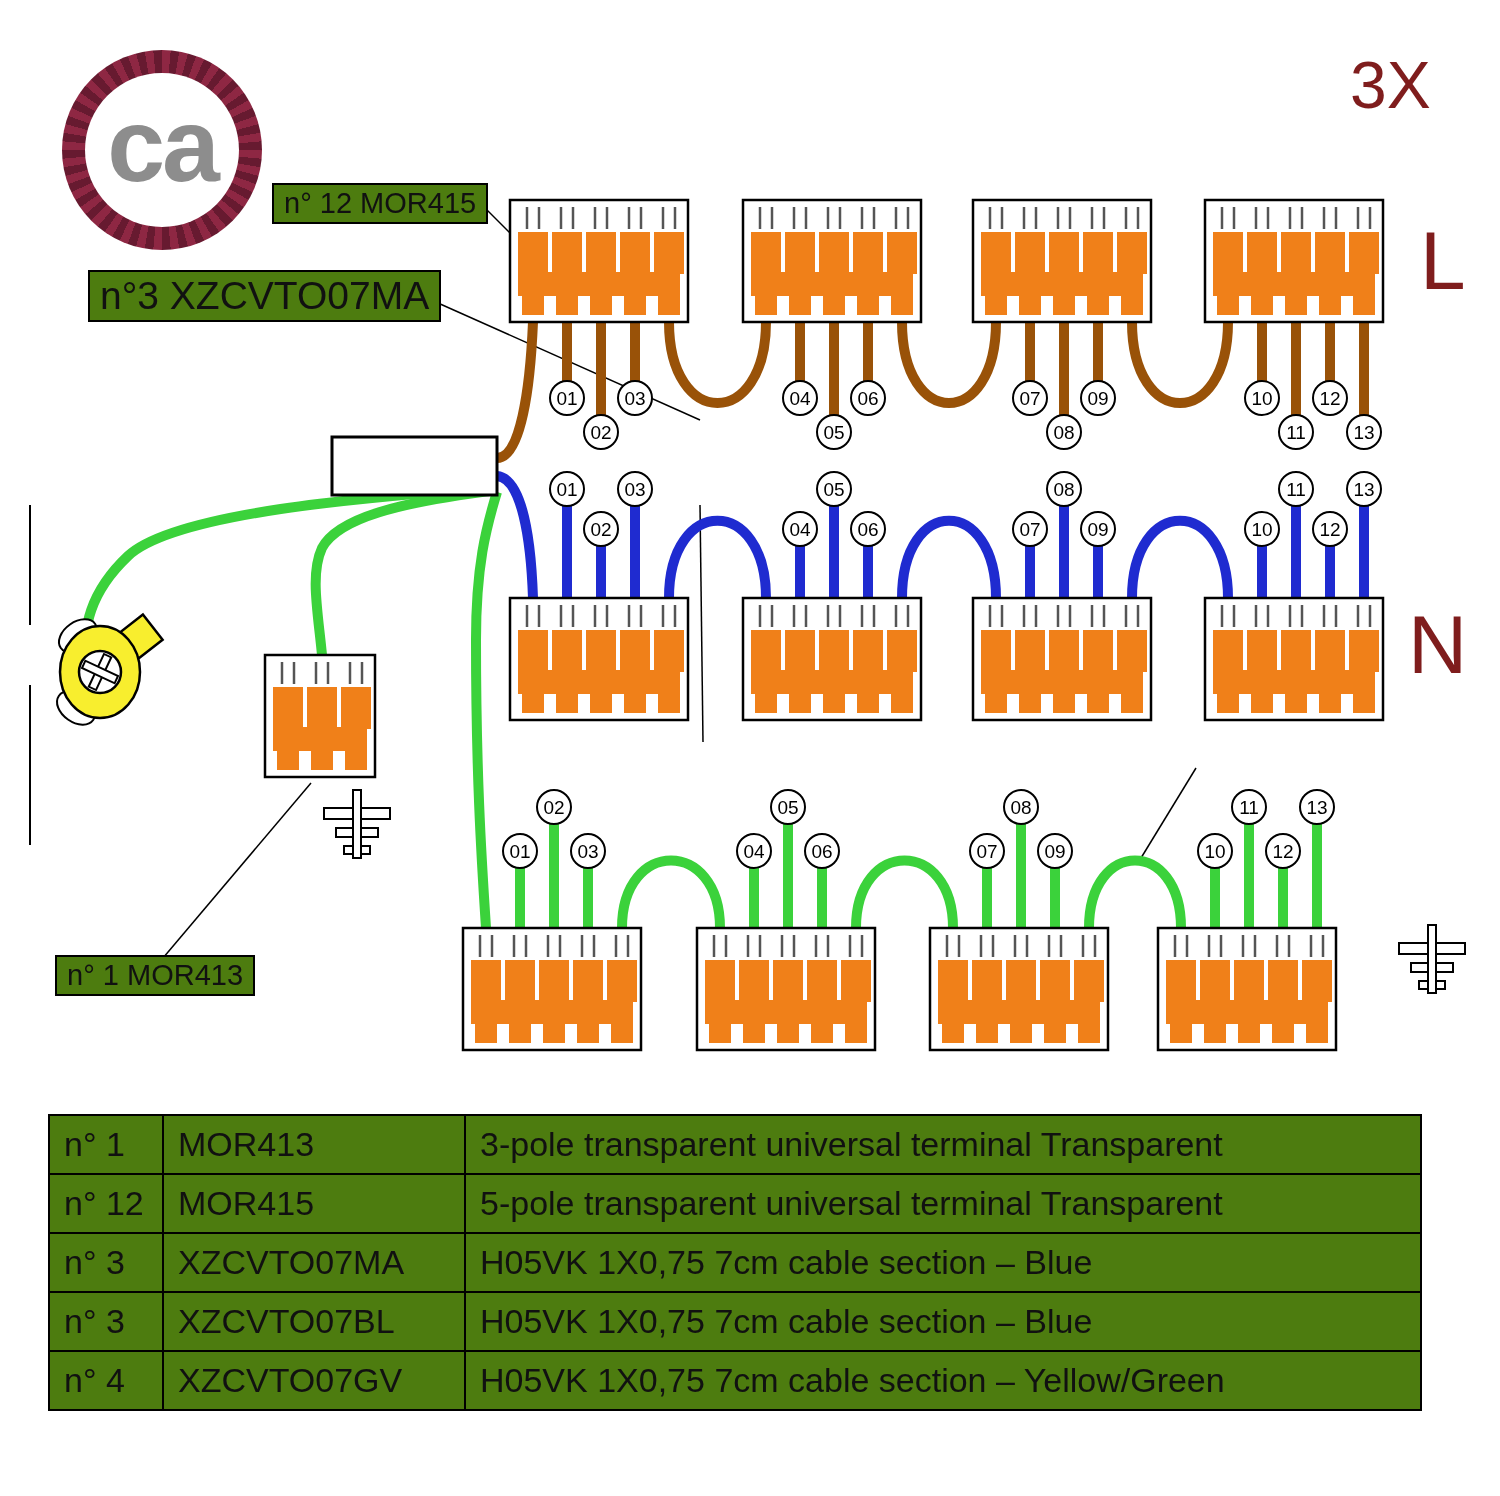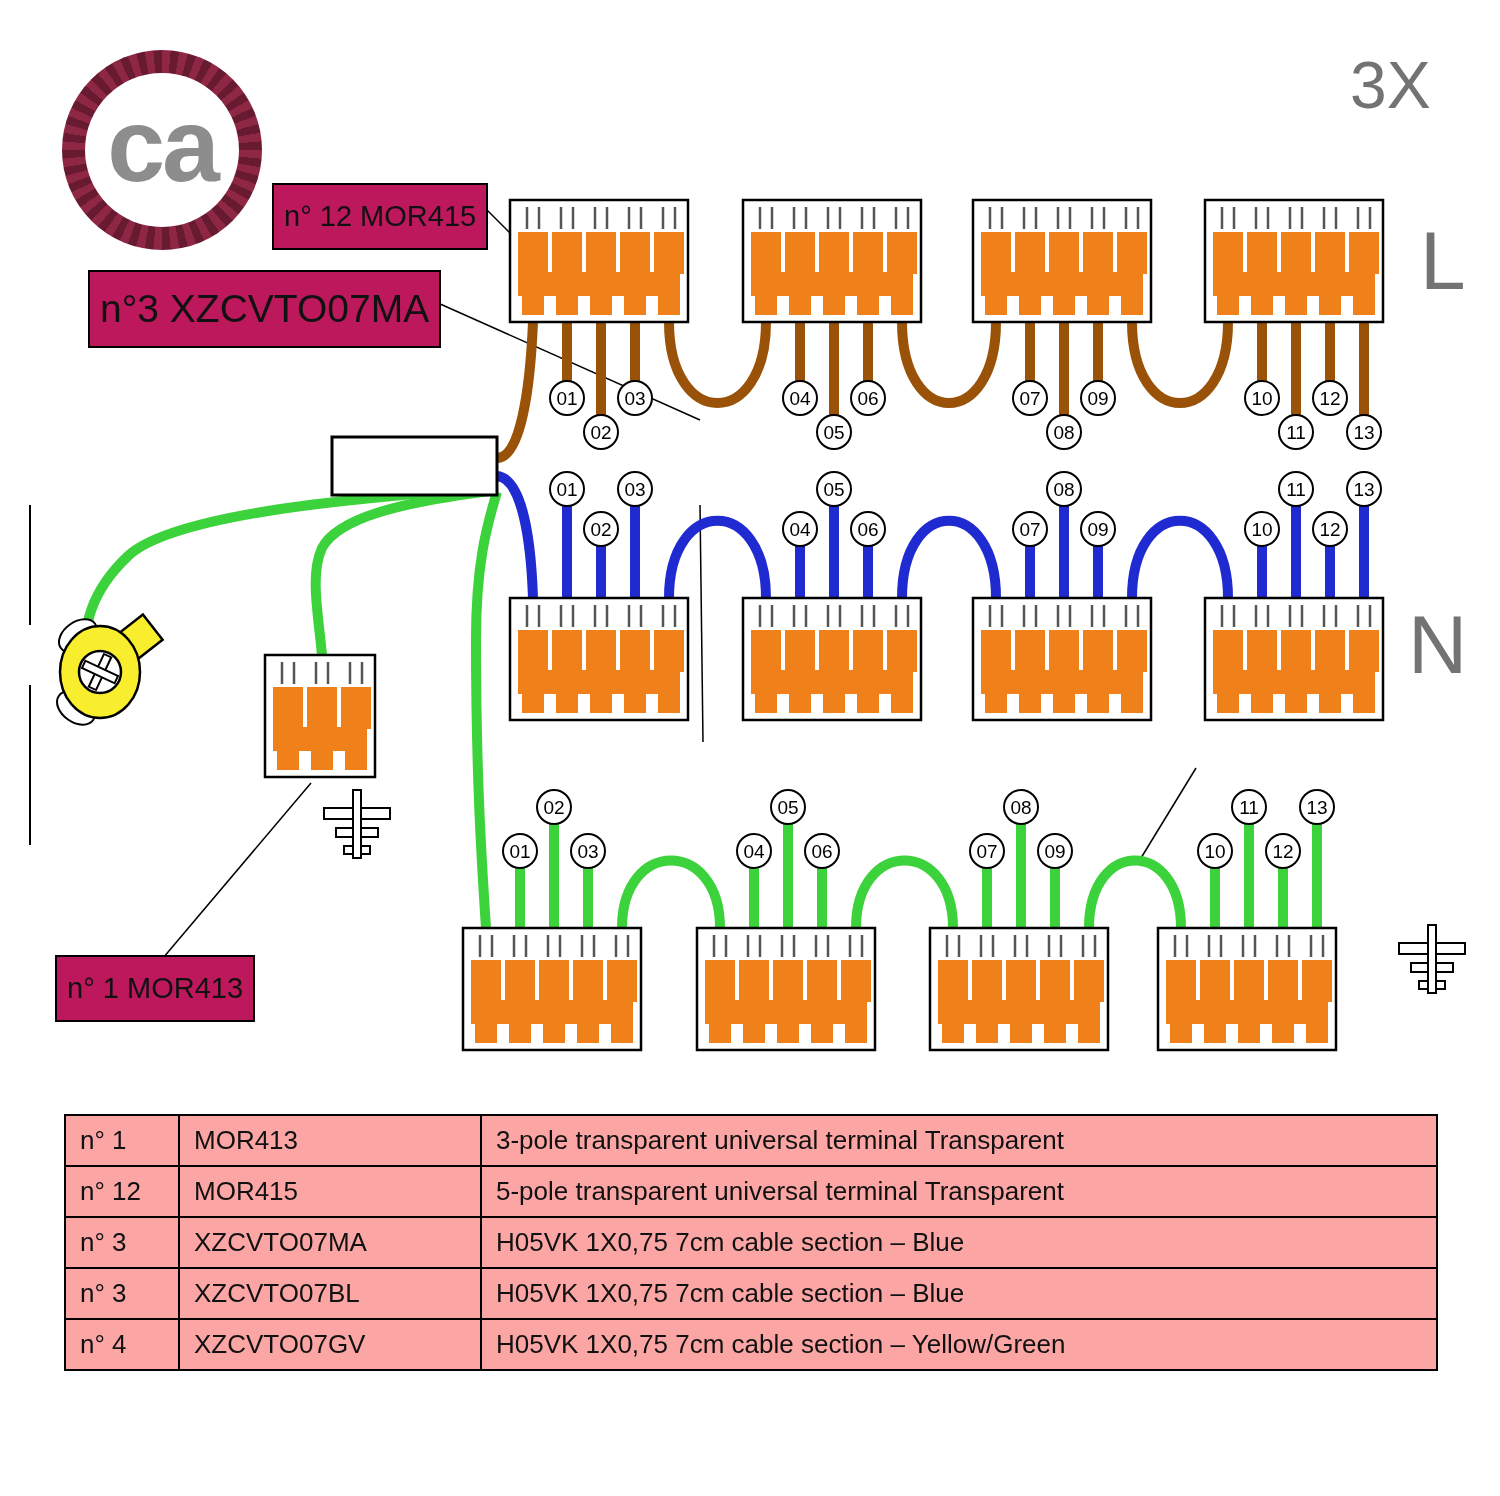--- a/index.html
+++ b/index.html
@@ -8,35 +8,35 @@
   .canvas{position:relative;width:1500px;height:1496px;background:#fff;overflow:hidden}
   #diagram{position:absolute;left:0;top:0}
   
   .logo{position:absolute;left:62px;top:50px;width:200px;height:200px}
   .logo-ring{position:absolute;inset:0;border-radius:50%;
     background:repeating-conic-gradient(#8e2743 0deg 5deg,#671a30 5deg 10deg)}
   .logo-ring::after{content:"";position:absolute;inset:23px;border-radius:50%;background:#fff}
   .logo-text{position:absolute;inset:0;display:flex;align-items:center;justify-content:center;
     font-size:104px;font-weight:bold;color:#8d8d8d;letter-spacing:-3px;padding-bottom:10px}
   
-  .big-mark{position:absolute;color:#737373;line-height:1}
+  .big-mark{position:absolute;color:#7f1d1d;line-height:1}
   #qty{left:1350px;top:52px;font-size:66px}
   #lineL{left:1420px;top:220px;font-size:82px}
   #lineN{left:1408px;top:604px;font-size:82px}
   
-  .lbl{position:absolute;background:#be185d;border:2px solid #000;white-space:nowrap;
-    padding:15px 10px;font-size:29px;z-index:3}
+  .lbl{position:absolute;background:#4d7c0f;border:2px solid #000;white-space:nowrap;
+    padding:2px 10px;font-size:29px;z-index:3}
   #lbl-mor415{left:272px;top:183px}
   #lbl-brown{left:88px;top:270px;font-size:39px}
   #lbl-blue{left:583px;top:740px;font-size:31px}
   #lbl-green{left:1148px;top:727px;font-size:30px}
   #lbl-mor413{left:55px;top:955px}
   
-  table.parts{position:absolute;left:64px;top:1114px;border-collapse:collapse;
-    font-size:26px;background:#fca5a5;z-index:2}
+  table.parts{position:absolute;left:48px;top:1114px;border-collapse:collapse;
+    font-size:34px;background:#4d7c0f;z-index:2}
   table.parts td{border:2px solid #000;padding:9px 14px;white-space:nowrap}
   td.c1{width:114px}
   td.c2{width:302px}
   td.c3{width:956px}
 </style>
 </head>
 <body>
 
 <div class="canvas">
 

